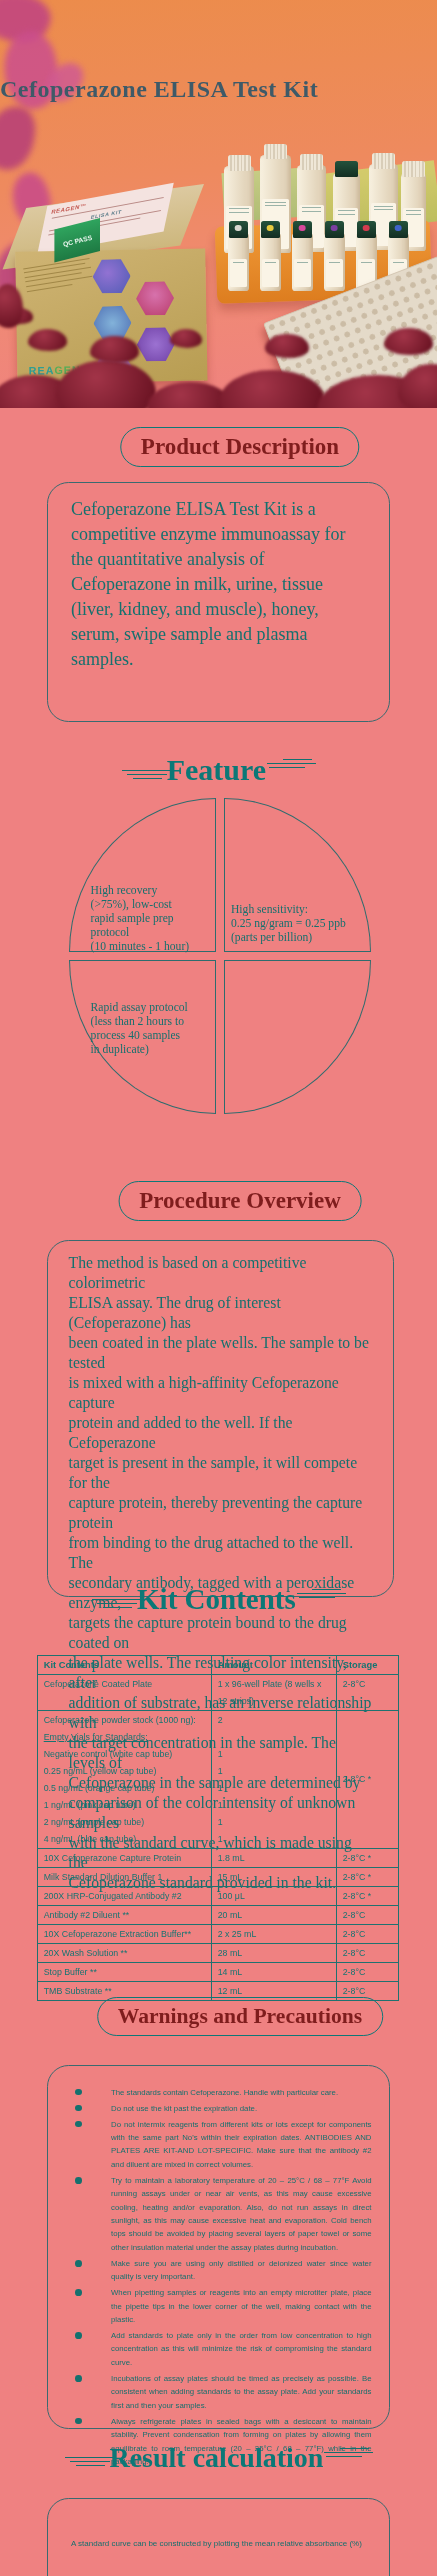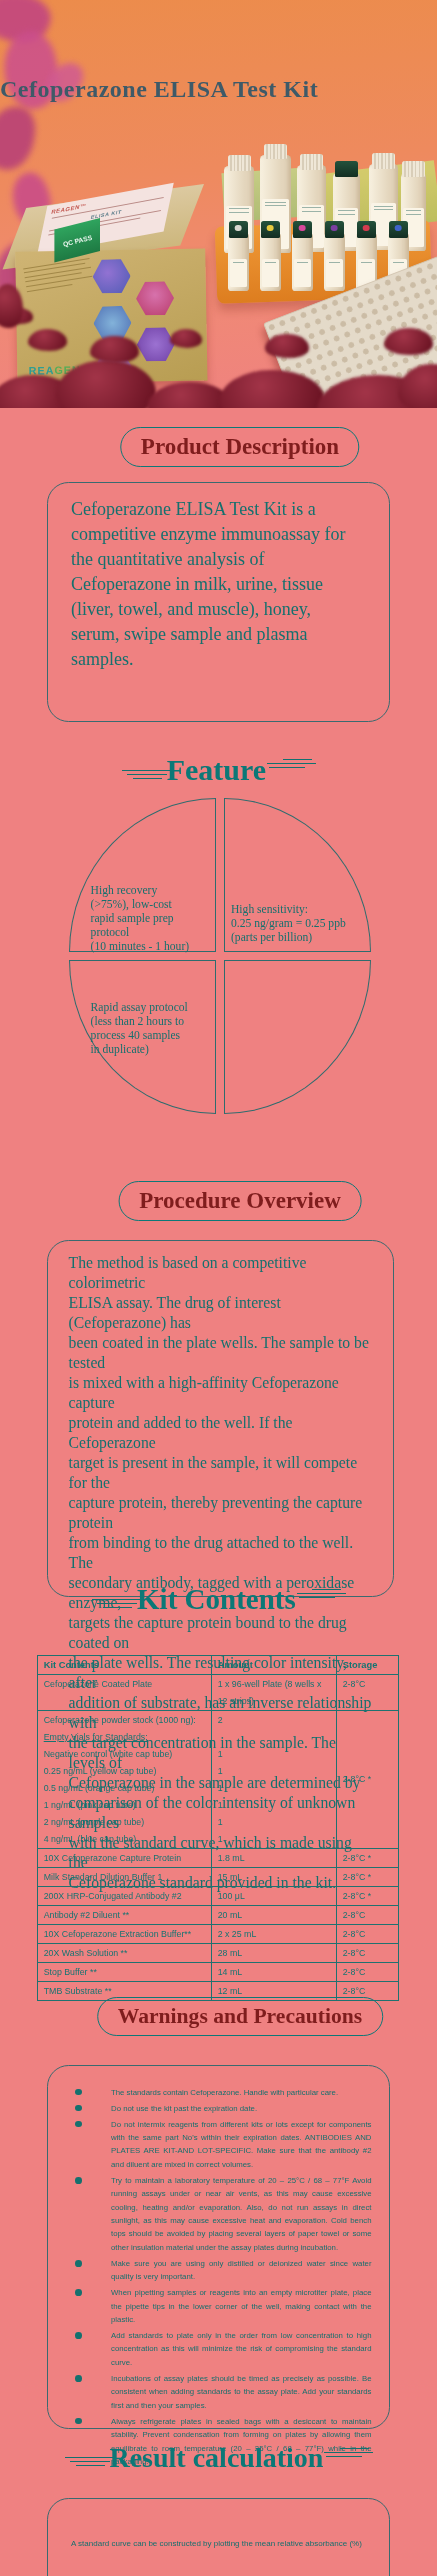--- a/index.html
+++ b/index.html
@@ -254,21 +254,21 @@
         <div class="rock" style="left: -7.7px; top: 284px; width: 31px; height: 44px;"></div>
       </div>
   </div>
 
   <div class="pill" style="top:427px;font-size:23px;">Product Description</div>
   <div class="tealbox" style="left:47px;top:482px;width:343px;height:240px;padding:14.4px 23px;">
     <div class="bodytext" style="font-size:18px;line-height:25px;">Cefoperazone ELISA Test Kit is a
 competitive enzyme immunoassay for
 the quantitative analysis of
 Cefoperazone in milk, urine, tissue
-(liver, towel, and muscle), honey,
+(liver, kidney, and muscle), honey,
 serum, swipe sample and plasma
 samples.</div>
   </div>
 
   <div class="bigheading" style="top:753px;font-size:30px;">
     <span class="lines left">
         <i></i>
         <i></i>
         <i></i>
       </span>

